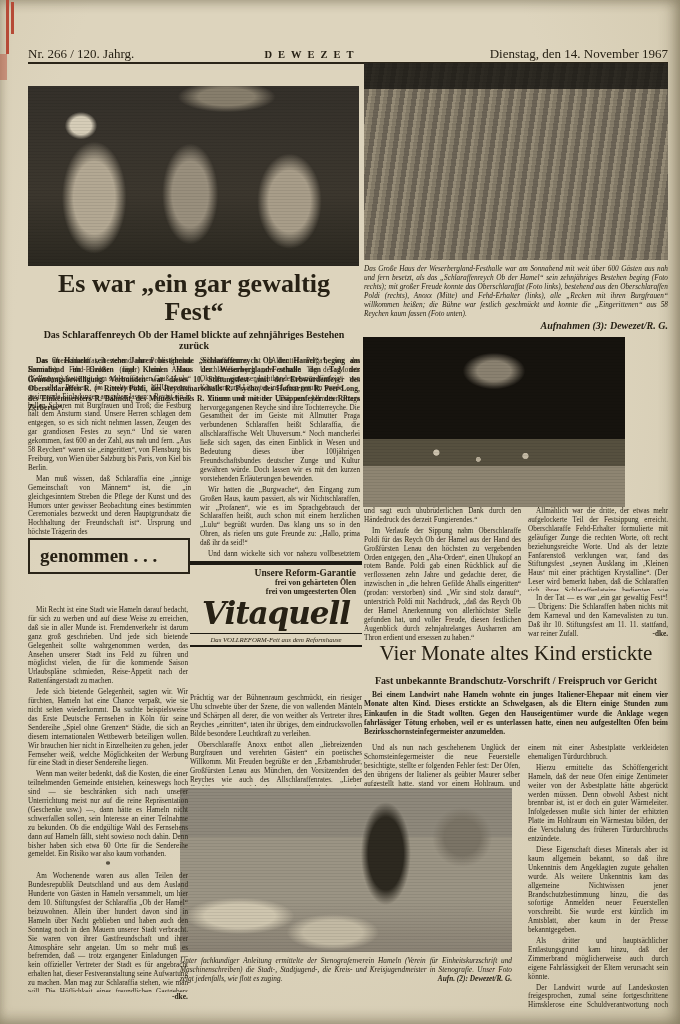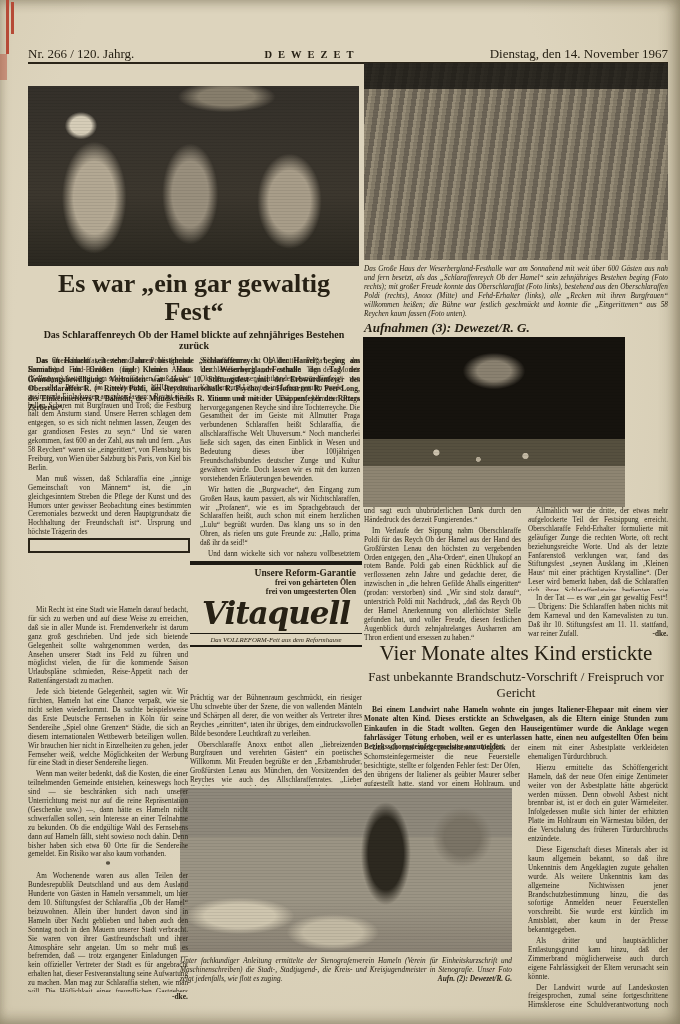--- a/index.html
+++ b/index.html
@@ -55,21 +55,21 @@
       background:
         radial-gradient(ellipse 32px 66px at 62% 40%, #2d2920 0 55%, transparent 78%),
         radial-gradient(ellipse 78px 26px at 18% 78%, #cfc6af 0 45%, transparent 70%),
         radial-gradient(ellipse 66px 26px at 46% 88%, #c3baa4 0 45%, transparent 70%),
         radial-gradient(ellipse 40px 40px at 85% 30%, #7b7466 0 45%, transparent 75%),
         linear-gradient(180deg,#8e887b 0 30%, #9b9484 30% 70%, #8a8274 100%);}
 
   
   .caption{font-size:7.3px;line-height:9px;font-style:italic;text-indent:0;}
   #caption-tr{left:364px;top:264px;width:304px;}
-  .credit{font-size:13px;font-style:italic;text-align:left;font-weight:bold;}
+  .credit{font-size:10px;font-style:italic;text-align:right;font-weight:bold;}
   #caption-bot{left:180px;top:956px;width:332px;}
   .credit-inline{float:right;font-style:italic;font-weight:bold;margin-left:6px;}
 
   
   #a1-head{left:28px;top:270px;width:332px;}
   #a1-head h1{margin:0;font-size:26px;line-height:28px;font-weight:bold;text-align:center;font-family:"Liberation Serif",serif;}
   #a1-sub{font-size:10px;font-weight:bold;text-align:center;margin-top:3px;}
   #a1-lead{font-size:7.6px;line-height:9.4px;font-weight:bold;margin-top:5px;text-align:justify;text-indent:8px;}
 
   #col1{left:28px;top:357px;width:163px;height:178px;}
@@ -89,21 +89,21 @@
   
   #ad{left:190px;top:561px;width:172px;border-top:4px solid #1d1a13;padding-top:3px;}
   #ad .garantie1{font-size:9.5px;font-weight:bold;text-align:right;padding-right:6px;}
   #ad .garantie2{font-size:7.8px;font-weight:bold;text-align:right;padding-right:6px;line-height:9px;}
   #ad .brand{font-family:"DejaVu Serif",serif;font-style:italic;font-weight:bold;font-size:31px;line-height:33px;text-align:center;letter-spacing:-1px;margin-top:1px;}
   #ad .tagline{font-size:6.8px;font-style:italic;text-align:center;border-top:1px solid #1d1a13;border-bottom:2px solid #1d1a13;padding:2px 0;margin-top:3px;}
 
   
   #a2-head{left:364px;top:642px;width:304px;}
   #a2-head h2{margin:0;font-size:21px;line-height:23px;font-weight:normal;text-align:center;font-family:"Liberation Serif",serif;}
-  #a2-sub{font-size:13px;font-weight:normal;text-align:center;margin-top:4px;}
+  #a2-sub{font-size:10px;font-weight:bold;text-align:center;margin-top:10px;}
   #a2-lead{font-size:7.4px;line-height:9.3px;font-weight:bold;margin-top:4px;text-align:justify;text-indent:8px;}
   #a2-colL{left:364px;top:744px;width:156px;height:42px;}
   #a2-colR{left:528px;top:744px;width:140px;height:266px;}
 </style>
 </head>
 <body>
 
 <div class="page">
 
   <div class="abs redmark" id="red1"></div>
@@ -139,20 +139,21 @@
   </div>
 
   <div class="abs body-text clip" id="col2">
     <p class="cont">Schlaraffentums ist „Allmutter Praga“, wo das Urschlaraffenreych „am zehnten Tag des Monats Oktober eintausendachthundertneunundfünfzig“ von Künstlern und Literaten ins Leben gerufen wurde.</p>
     <p>Zitieren wir weiter: „Die aus Allmutter Praga hervorgegangenen Reyche sind ihre Tochterreyche. Die Gesamtheit der im Geiste mit Allmutter Praga verbundenen Schlaraffen heißt Schlaraffia, die allschlaraffische Welt Uhuversum.“ Noch mancherlei ließe sich sagen, das einen Einblick in Wesen und Bedeutung dieses über 100jährigen Freundschaftsbundes deutscher Zunge und Kultur gewähren würde. Doch lassen wir es mit den kurzen vorstehenden Erläuterungen bewenden.</p>
     <p>Wir hatten die „Burgwache“, den Eingang zum Großen Haus, kaum passiert, als wir Nichtschlaraffen, wir „Profanen“, wie es im Sprachgebrauch der Schlaraffen heißt, auch schon mit einem herzlichen „Lulu“ begrüßt wurden. Das klang uns so in den Ohren, als riefen uns gute Freunde zu: „Hallo, prima daß ihr da seid!“</p>
     <p>Und dann wickelte sich vor nahezu vollbesetztem Hause auf der geräumigen Bühne das Zeremoniell einer „Festsippung“ ab, die zwei Stunden währte und des öfteren von künstlerischen Darbietungen angereichert wurde.</p>
   </div>
 
   <div class="abs" id="lupe-box">
+    <div class="l2">genommen . . .</div>
   </div>
   <div class="abs body-text clip" id="lupe-text">
     <p>Mit Recht ist eine Stadt wie Hameln darauf bedacht, für sich zu werben und auf diese Weise zu erreichen, daß sie in aller Munde ist. Fremdenverkehr ist darum ganz groß geschrieben. Und jede sich bietende Gelegenheit sollte wahrgenommen werden, das Ansehen unserer Stadt ins Feld zu führen und möglichst vielen, die für die kommende Saison Urlaubspläne schmieden, Reise-Appetit nach der Rattenfängerstadt zu machen.</p>
     <p>Jede sich bietende Gelegenheit, sagten wir. Wir fürchten, Hameln hat eine Chance verpaßt, wie sie nicht selten wiederkommt. Da suchte beispielsweise das Erste Deutsche Fernsehen in Köln für seine Sendereihe „Spiel ohne Grenzen“ Städte, die sich an diesem internationalen Wettbewerb beteiligen wollen. Wir brauchen hier nicht in Einzelheiten zu gehen, jeder Fernseher weiß, welche Möglichkeiten der Werbung für eine Stadt in dieser Sendereihe liegen.</p>
     <p>Wenn man weiter bedenkt, daß die Kosten, die einer teilnehmenden Gemeinde entstehen, keineswegs hoch sind — sie beschränken sich nach unserer Unterrichtung meist nur auf die reine Repräsentation (Geschenke usw.) —, dann hätte es Hameln nicht schwerfallen sollen, sein Interesse an einer Teilnahme zu bekunden. Ob die endgültige Wahl des Fernsehens dann auf Hameln fällt, steht sowieso noch dahin. Denn bisher haben sich etwa 60 Orte für die Sendereihe gemeldet. Ein Risiko war also kaum vorhanden.</p>
     <div class="star">*</div>
     <p>Am Wochenende waren aus allen Teilen der Bundesrepublik Deutschland und aus dem Ausland Hunderte von Gästen in Hameln versammelt, um hier dem 10. Stiftungsfest der Schlaraffia „Ob der Hamel“ beizuwohnen. Allein über hundert davon sind in Hameln über Nacht geblieben und haben auch den Sonntag noch in den Mauern unserer Stadt verbracht. Sie waren von ihrer Gastfreundschaft und ihrer Atmosphäre sehr angetan. Um so mehr muß es befremden, daß — trotz ergangener Einladungen — kein offizieller Vertreter der Stadt es für angebracht erhalten hat, dieser Festveranstaltung seine Aufwartung zu machen. Man mag zur Schlaraffia stehen, wie man will. Die Höflichkeit eines freundlichen Gastgebers aber hätte es gebieten sollen, von dieser großen Versammlung in Hameln gebührend Notiz zu nehmen.</p>
   </div>
   <div class="abs" id="lupe-signoff">-dke.</div>
 

